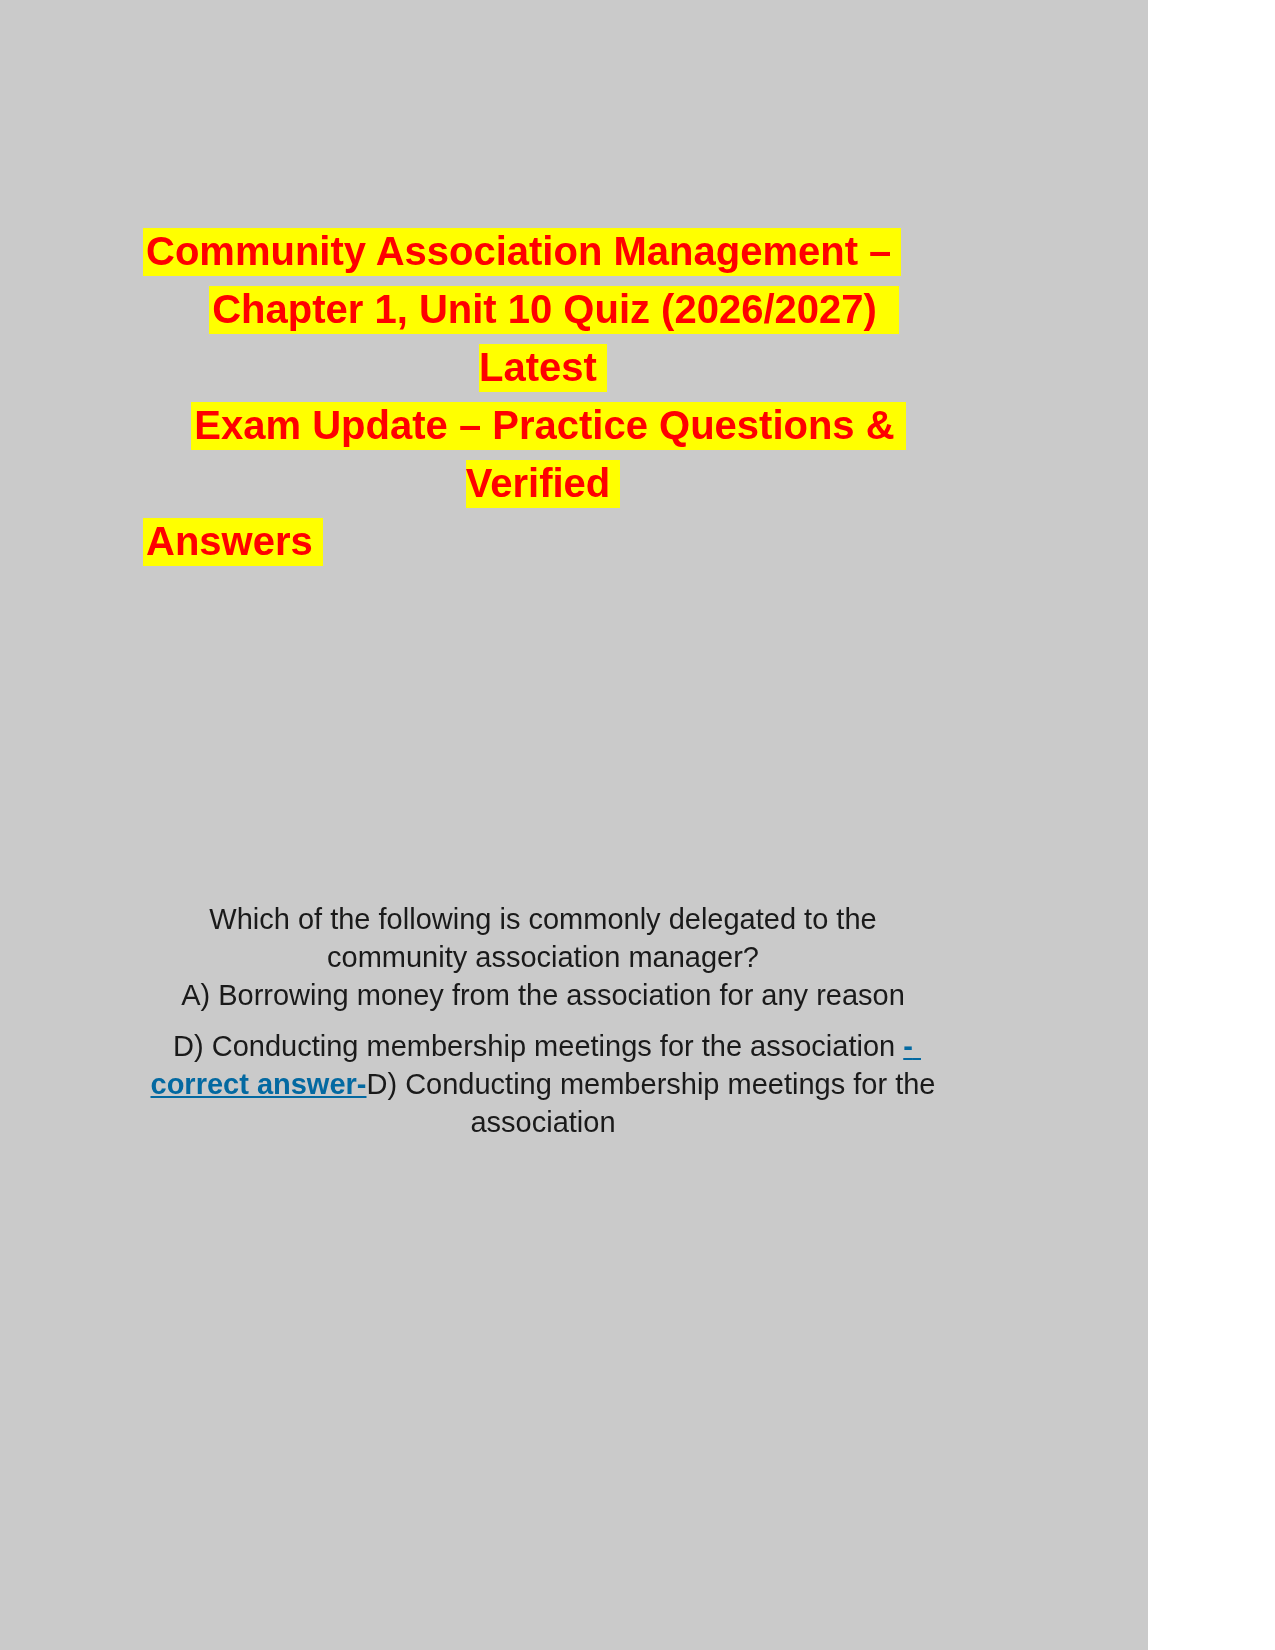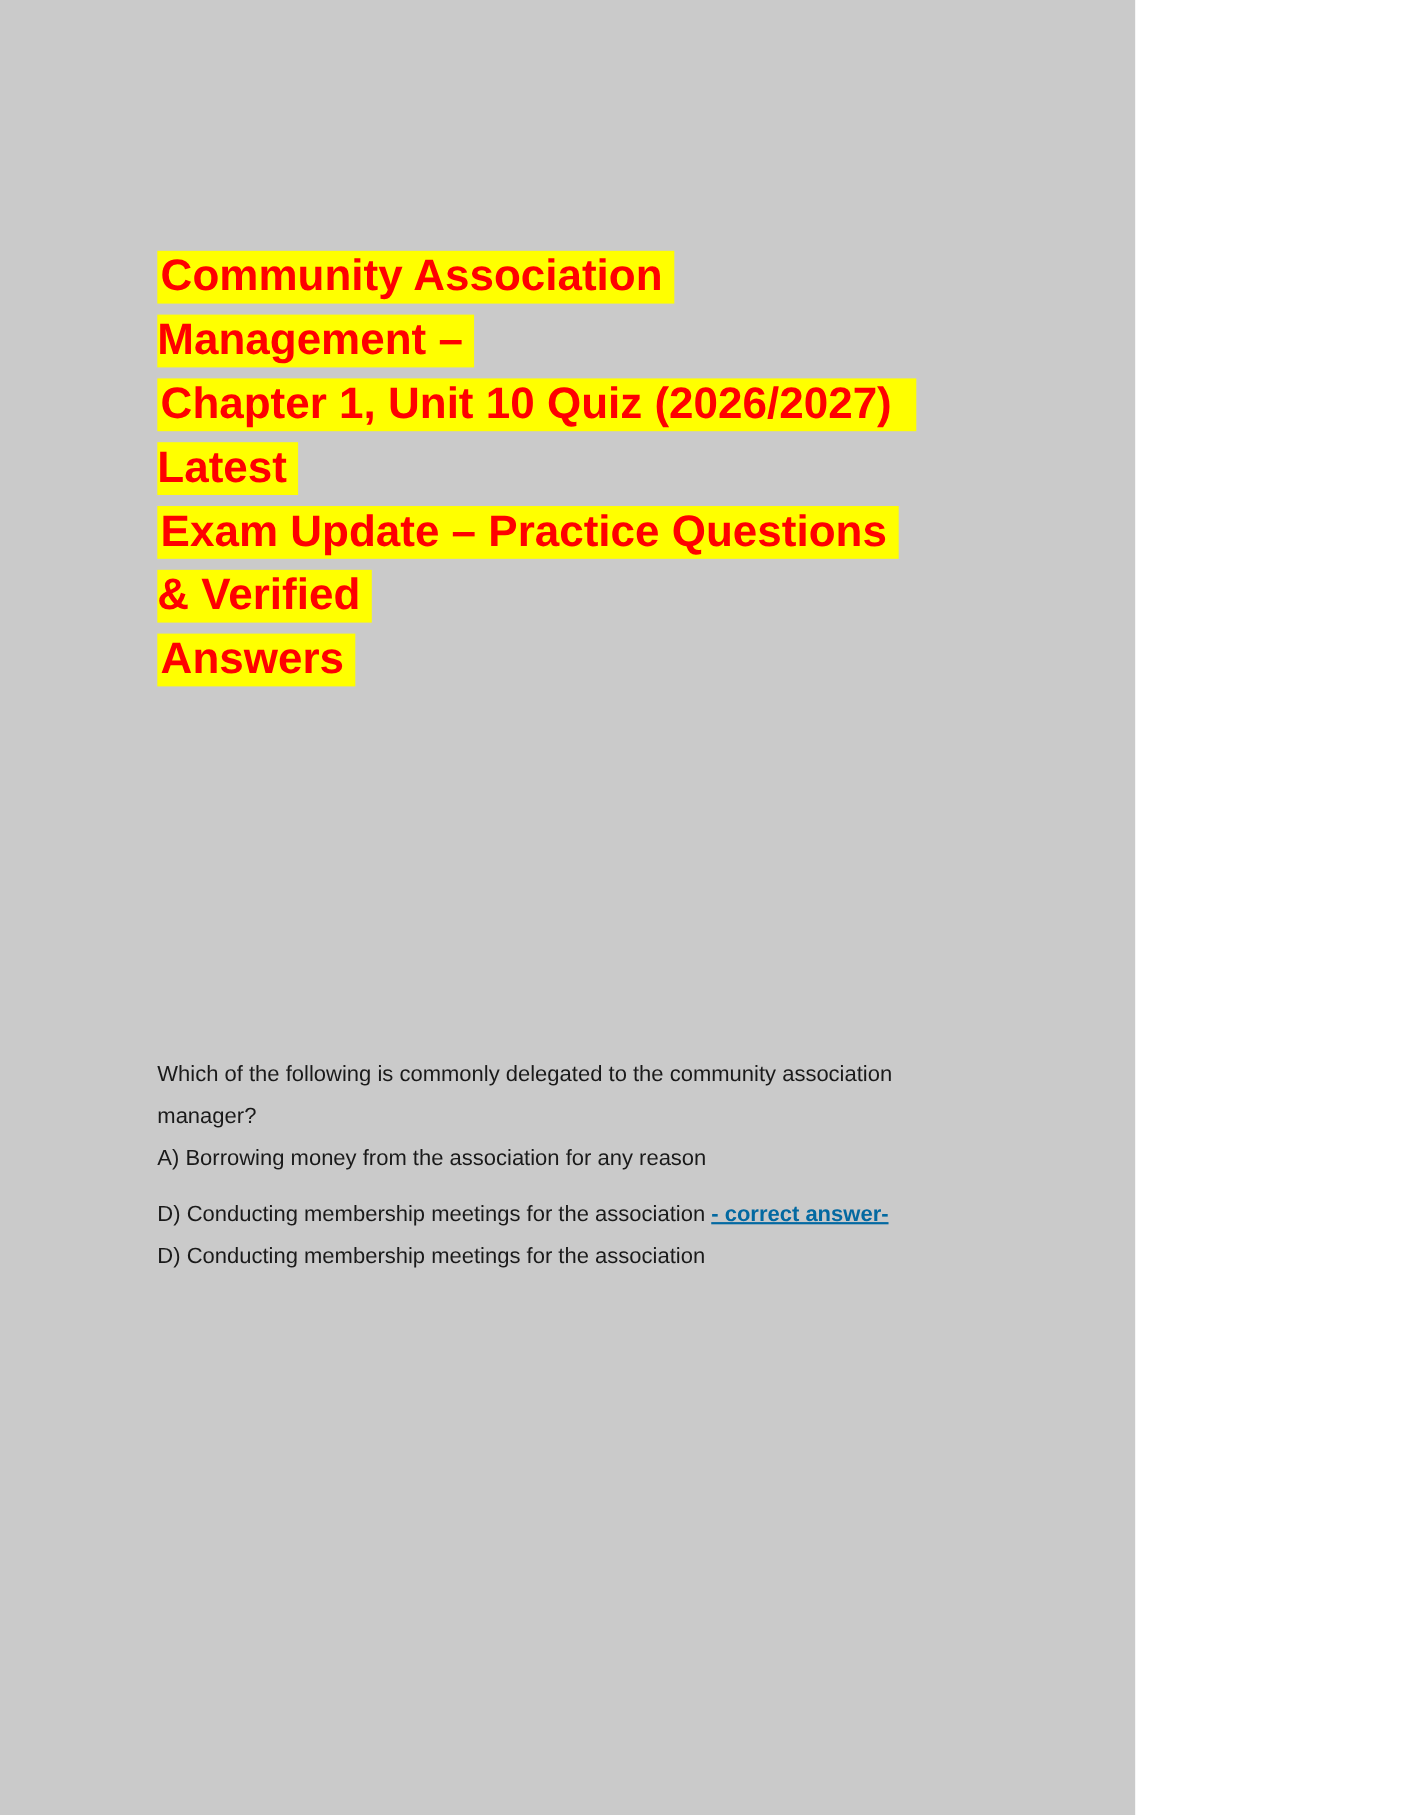--- a/index.html
+++ b/index.html
@@ -2,28 +2,29 @@
 <html><head>
 <meta charset="utf-8">
 <style>
   html, body {
     margin: 0;
     padding: 0;
     background: #ffffff;
   }
   .page {
     position: relative;
-    width: 1032px;
+    width: 1148px;
     height: 1650px;
     background: #cacaca;
     box-sizing: border-box;
     padding: 222px 205px 0 143px;
     font-family: "Liberation Sans", sans-serif;
     color: #1a1a1a;
     overflow: hidden;
+    text-align: center;
   }
   .title {
     margin: 0;
     padding: 0;
     font-size: 40px;
     font-weight: bold;
     line-height: 58px;
     color: #ff0000;
   }
   .title-line {
@@ -31,21 +32,21 @@
     width: -moz-fit-content;
     width: fit-content;
     max-width: 100%;
   }
   .hl {
     background: #ffff00;
     padding: 1px 10px 3px 3px;
     white-space: pre-wrap;
   }
   .bodytext {
-    font-size: 20px;
+    font-size: 29px;
     line-height: 38px;
     margin: 0;
     white-space: pre-wrap;
   }
   .q1 { margin-top: 330px; }
   .opt-a { }
   .opt { margin-top: 13px; }
   .answer-marker {
     color: #0369a1;
     font-weight: bold;

